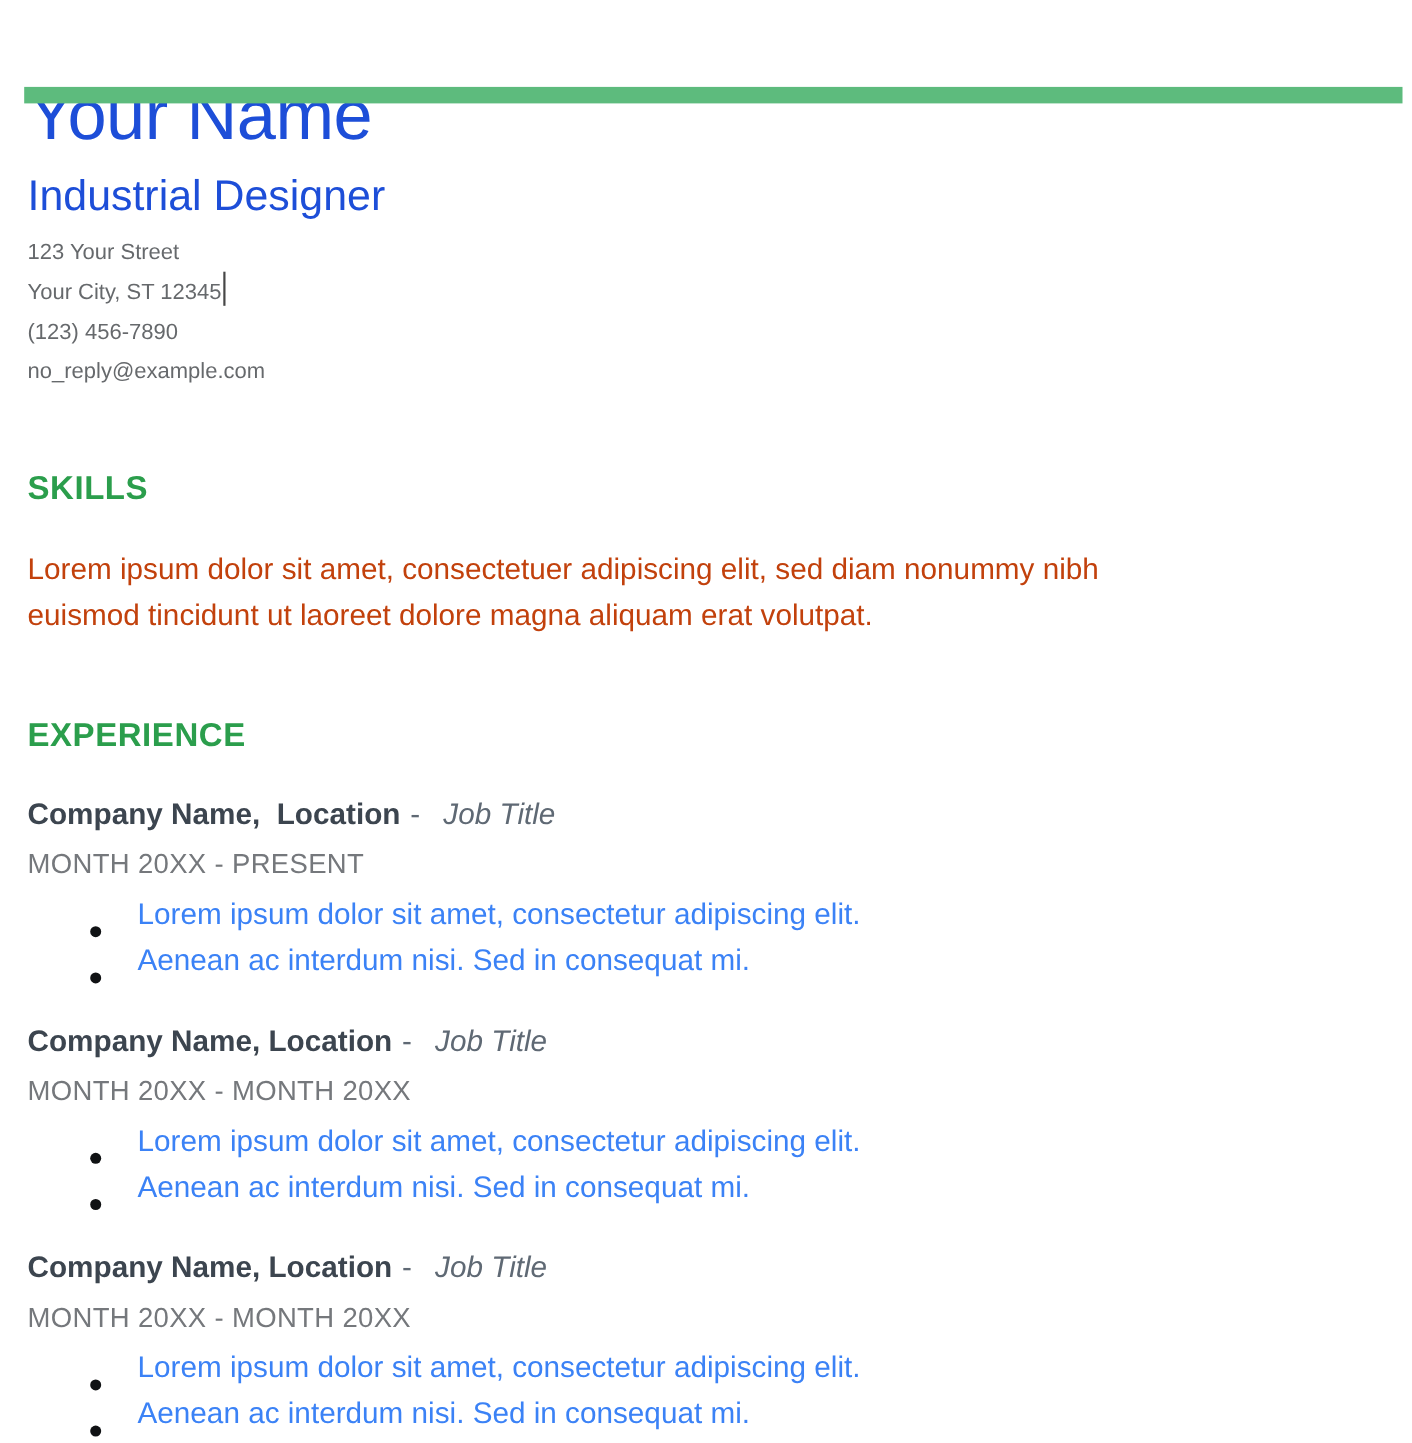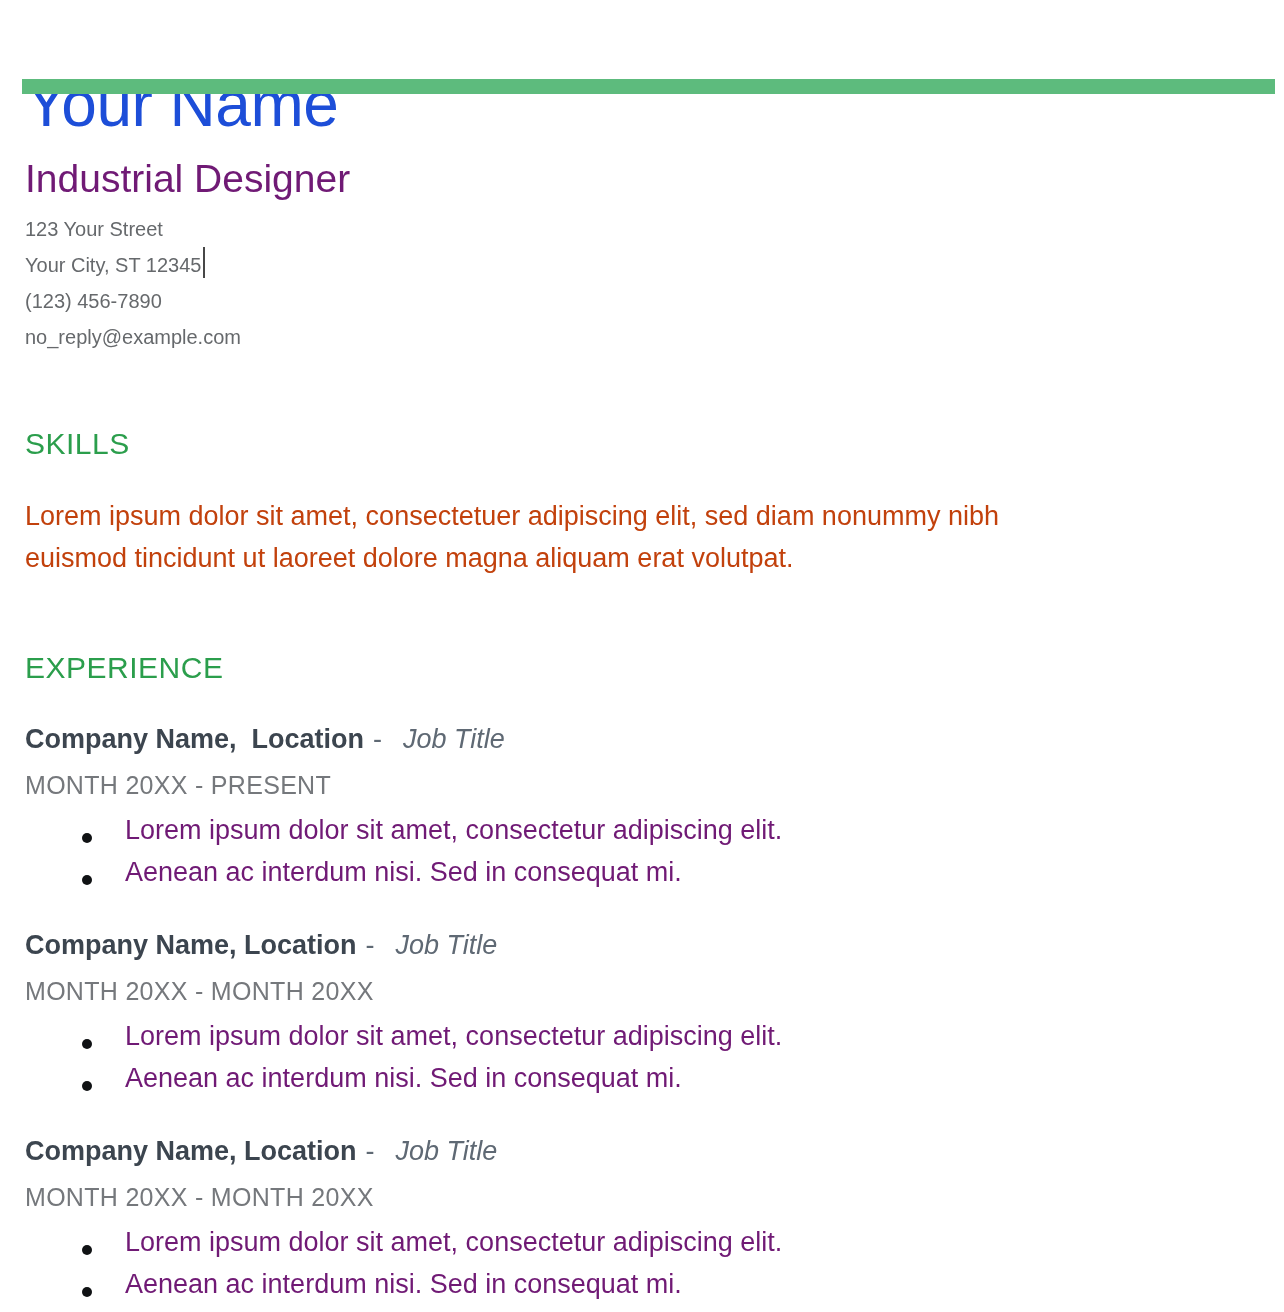--- a/index.html
+++ b/index.html
@@ -14,49 +14,49 @@
     width: 1253px; height: 15px; background: #5dbb7d;
   }
   .content { padding: 0 40px 0 25px; }
 
   h1.name {
     margin: 67px 0 0 0; font-size: 64px; line-height: 74px;
     font-weight: 400; color: #1d4ed8; letter-spacing: -0.5px;
   }
   h2.role-title {
     margin: 14px 0 0 0; font-size: 39px; line-height: 48px;
-    font-weight: 400; color: #701a75;
+    font-weight: 400; color: #1d4ed8;
   }
   .contact { margin-top: 8px; font-size: 20px; line-height: 36px; color: #66696c; }
   .caret {
     display: inline-block; width: 2px; height: 31px;
     background: #474747; vertical-align: -6px; margin-left: 2px;
   }
 
   h3.section-heading {
-    font-size: 30px; line-height: 38px; font-weight: 400;
+    font-size: 30px; line-height: 38px; font-weight: 700;
     color: #2b9e4c; letter-spacing: 0.5px; margin: 70px 0 0 0;
   }
   p.body-text {
     margin: 32px 0 0 0; font-size: 27px; line-height: 42px;
     color: #c2410c; max-width: 1012px;
   }
 
   .entry-head { margin-top: 32px; font-size: 27px; line-height: 40px; }
   .company { font-weight: 700; color: #3c454f; white-space: pre-wrap; }
   .sep { color: #5f6974; margin: 0 9px; }
   .job-role { font-style: italic; color: #5f6974; margin-left: 12px; }
   .dates {
     margin-top: 9px; font-size: 25px; line-height: 34px;
     color: #75787c; letter-spacing: 0.3px;
   }
   ul.bullets { list-style: none; margin: 7px 0 0 0; padding: 0; }
   ul.bullets li {
-    display: flex; align-items: center;
-    font-size: 27px; line-height: 42px; color: #701a75;
+    display: flex; align-items: flex-end;
+    font-size: 27px; line-height: 42px; color: #3b82f6;
   }
   .dot {
     flex: none; width: 10px; height: 10px; border-radius: 50%;
     background: #101214; margin: 16px 0 0 57px;
   }
   .btext { margin-left: 33px; }
 </style>
 </head>
 <body>
 

